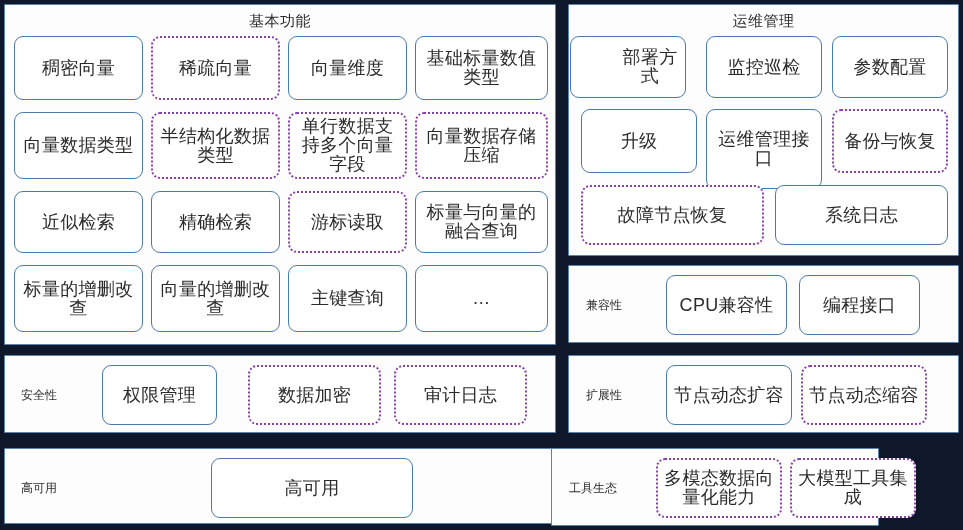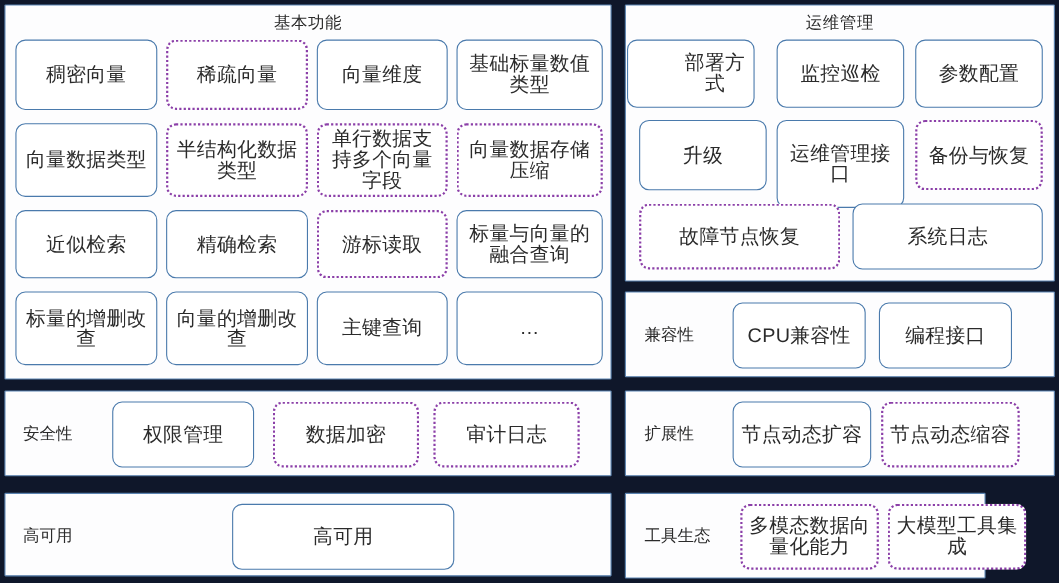--- a/index.html
+++ b/index.html
@@ -36,21 +36,21 @@
     text-align: center;
     font-size: 15px;
     letter-spacing: 0.5px;
     color: #2b2b2b;
     line-height: 18px;
   }
 
   
   .row-label {
     position: absolute;
-    font-size: 15px;
+    font-size: 12px;
     color: #2b2b2b;
     line-height: 18px;
     white-space: nowrap;
   }
 
   
   .card {
     position: absolute;
     box-sizing: border-box;
     display: flex;
@@ -133,21 +133,21 @@
       <span>主键查询</span>
     </div>
     <div class="card solid" style="left:410px; top:260px; width:133px; height:67px;">
       <span>…</span>
     </div>
   </div>
 
   <div class="panel" style="left:4px; top:355px; width:552px; height:78px;">
     <div class="row-label" style="left:16px; top:30px;">安全性</div>
 
-    <div class="card solid" style="left:97px; top:9px; width:129px; height:60px;">
+    <div class="card solid" style="left:97px; top:9px; width:115px; height:60px;">
       <span>权限管理</span>
     </div>
     <div class="card dotted" style="left:243px; top:9px; width:133px; height:60px;">
       <span>数据加密</span>
     </div>
     <div class="card dotted" style="left:389px; top:9px; width:133px; height:60px;">
       <span>审计日志</span>
     </div>
   </div>
 
@@ -205,21 +205,21 @@
     <div class="row-label" style="left:17px; top:30px;">扩展性</div>
 
     <div class="card solid" style="left:97px; top:9px; width:126px; height:60px;">
       <span>节点动态扩容</span>
     </div>
     <div class="card dotted" style="left:232px; top:9px; width:126px; height:60px;">
       <span>节点动态缩容</span>
     </div>
   </div>
 
-  <div class="panel" style="left:568px; top:448px; width:328px; height:78px;">
+  <div class="panel" style="left:551px; top:448px; width:328px; height:78px;">
     <div class="row-label" style="left:17px; top:30px;">工具生态</div>
 
     <div class="card dotted" style="left:104px; top:9px; width:126px; height:60px;">
       <span>多模态数据向量化能力</span>
     </div>
     <div class="card dotted" style="left:238px; top:9px; width:126px; height:60px;">
       <span>大模型工具集成</span>
     </div>
   </div>
 

